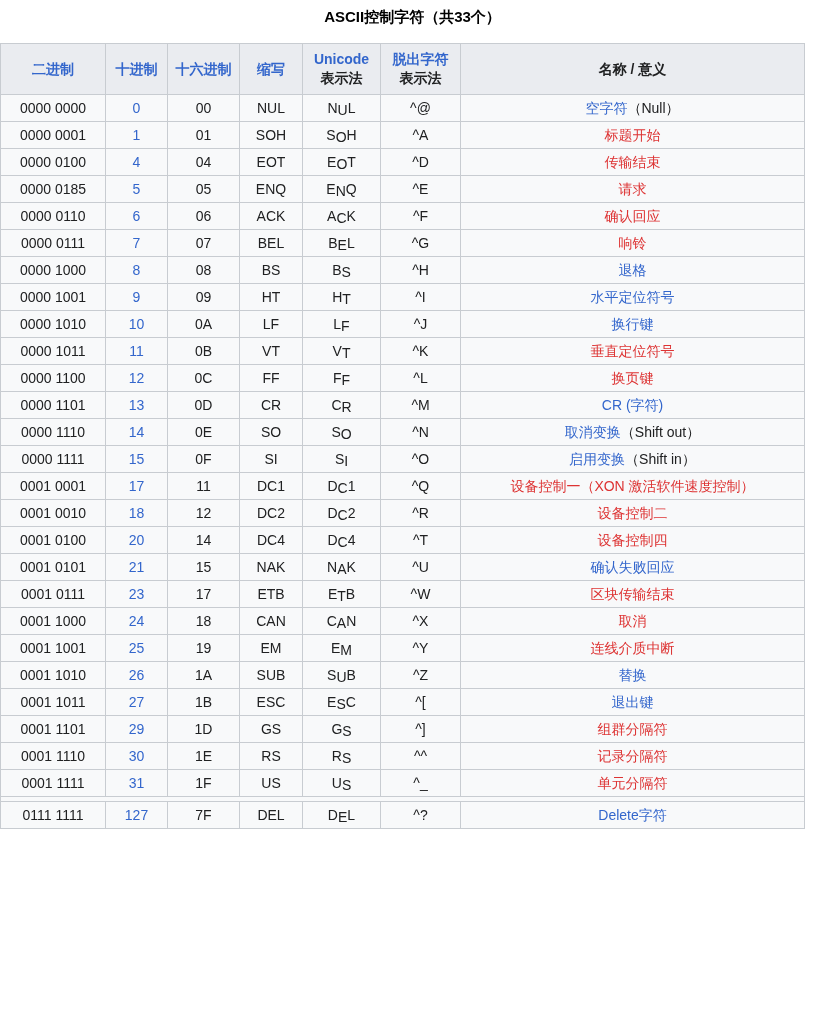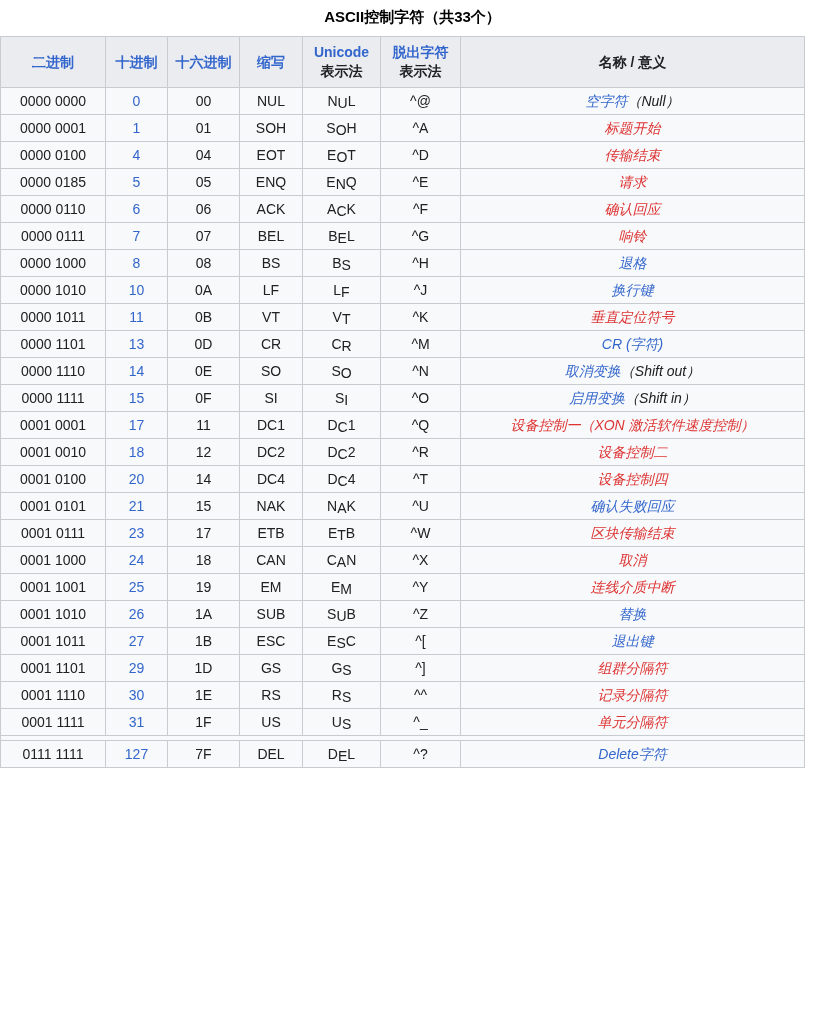--- a/index.html
+++ b/index.html
@@ -13,21 +13,21 @@
     width: 825px;
     min-height: 1020px;
     box-sizing: border-box;
     padding-top: 6px;
   }
   .caption {
     text-align: center;
     font-weight: bold;
     font-size: 15px;
     color: #000;
-    padding: 2px 0 9px 0;
+    padding: 2px 0 16px 0;
   }
   table.wikitable {
     border-collapse: collapse;
     table-layout: fixed;
     width: 805px;
     background: var(--row_bg, #f8f9fa);
     border: 1px solid var(--outer_border, #a2a9b1);
   }
   table.wikitable th,
   table.wikitable td {
@@ -64,21 +64,20 @@
   .c-pic {
     font-size: 5px;
     color: var(--text, #202122);
   }
   .c-pic span { display: inline-block; }
   .c-pic span:nth-child(even) { transform: translateY(1.5px); }
   .c-name {
     text-align: left;
     padding-left: 8px;
     padding-right: 4px;
-    font-style: italic;
   }
   .ln-blue { color: var(--link_blue, #3366cc); cursor: pointer; }
   .ln-red  { color: var(--link_red, #dd3333); cursor: pointer; }
   .ln-plain { color: var(--text, #202122); }
   tr.spacer-row td {
     height: 5px;
     padding: 0;
     line-height: 0;
     font-size: 0;
   }
@@ -182,20 +181,29 @@
   <tr>
     <td class="c-bin">0000 1000</td>
     <td class="c-dec"><a class="dec-link">8</a></td>
     <td class="c-hex">08</td>
     <td class="c-abbr">BS</td>
     <td class="c-pic"><span>B</span><span>S</span></td>
     <td class="c-caret">^H</td>
     <td class="c-name"><span class="ln-blue">退格</span></td>
   </tr>
 
+  <tr>
+    <td class="c-bin">0000 1001</td>
+    <td class="c-dec"><a class="dec-link">9</a></td>
+    <td class="c-hex">09</td>
+    <td class="c-abbr">HT</td>
+    <td class="c-pic"><span>H</span><span>T</span></td>
+    <td class="c-caret">^I</td>
+    <td class="c-name"><span class="ln-blue">水平定位符号</span></td>
+  </tr>
 
   <tr>
     <td class="c-bin">0000 1010</td>
     <td class="c-dec"><a class="dec-link">10</a></td>
     <td class="c-hex">0A</td>
     <td class="c-abbr">LF</td>
     <td class="c-pic"><span>L</span><span>F</span></td>
     <td class="c-caret">^J</td>
     <td class="c-name"><span class="ln-blue">换行键</span></td>
   </tr>
@@ -203,20 +211,29 @@
   <tr>
     <td class="c-bin">0000 1011</td>
     <td class="c-dec"><a class="dec-link">11</a></td>
     <td class="c-hex">0B</td>
     <td class="c-abbr">VT</td>
     <td class="c-pic"><span>V</span><span>T</span></td>
     <td class="c-caret">^K</td>
     <td class="c-name"><span class="ln-red">垂直定位符号</span></td>
   </tr>
 
+  <tr>
+    <td class="c-bin">0000 1100</td>
+    <td class="c-dec"><a class="dec-link">12</a></td>
+    <td class="c-hex">0C</td>
+    <td class="c-abbr">FF</td>
+    <td class="c-pic"><span>F</span><span>F</span></td>
+    <td class="c-caret">^L</td>
+    <td class="c-name"><span class="ln-red">换页键</span></td>
+  </tr>
 
   <tr>
     <td class="c-bin">0000 1101</td>
     <td class="c-dec"><a class="dec-link">13</a></td>
     <td class="c-hex">0D</td>
     <td class="c-abbr">CR</td>
     <td class="c-pic"><span>C</span><span>R</span></td>
     <td class="c-caret">^M</td>
     <td class="c-name"><span class="ln-blue">CR (字符)</span></td>
   </tr>

